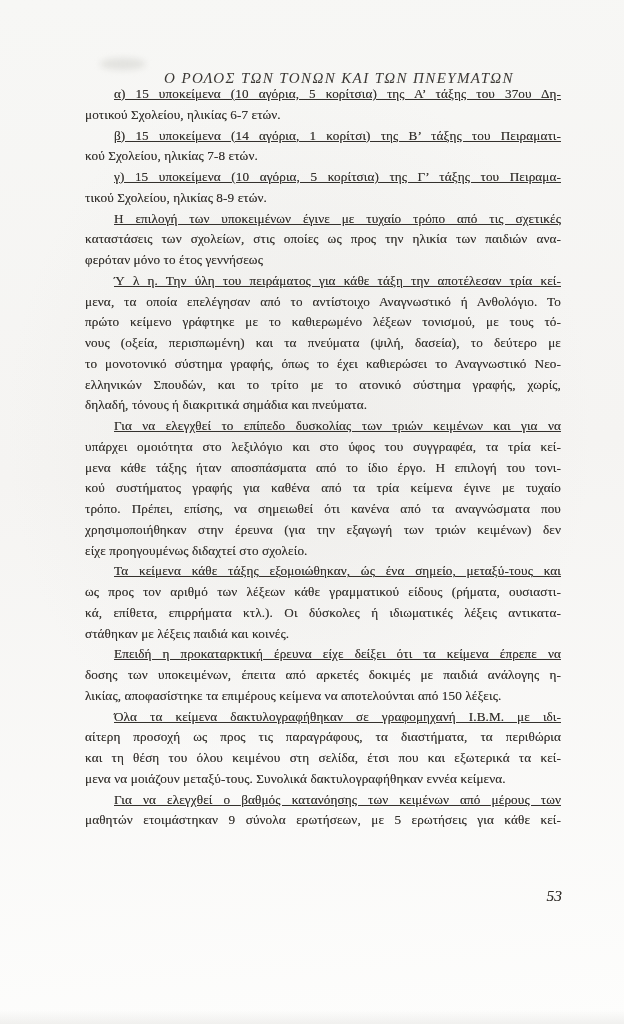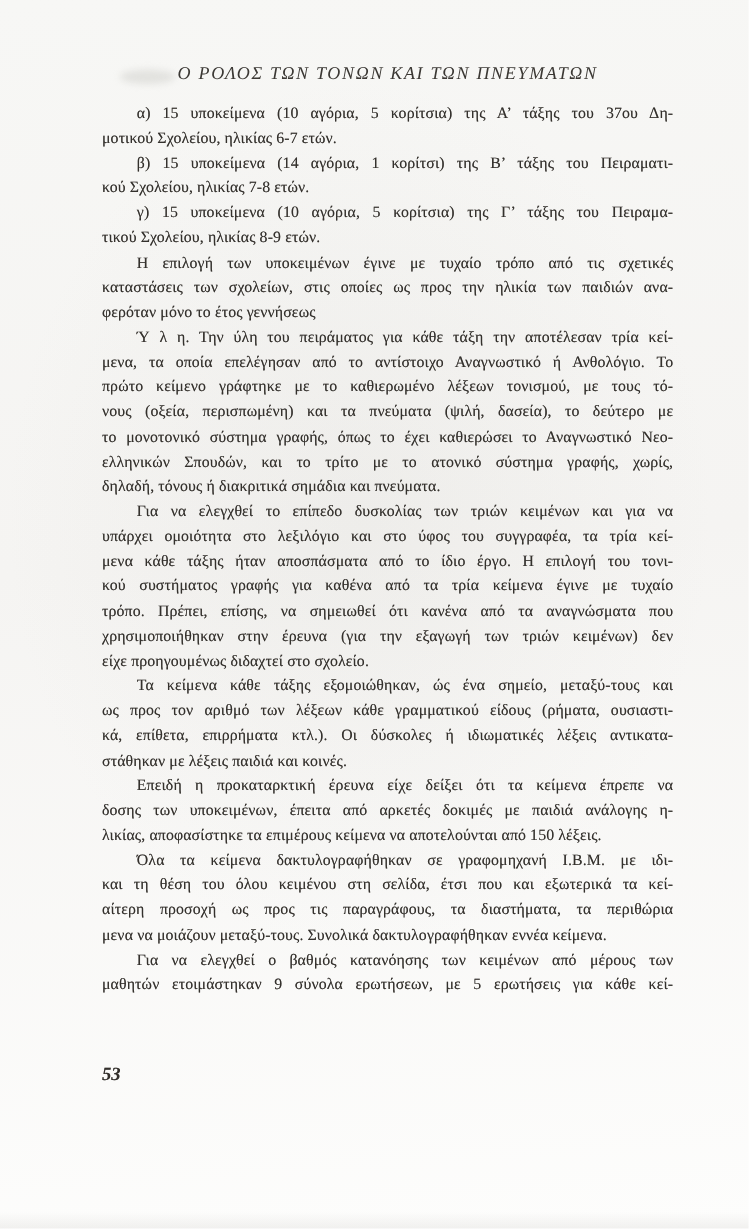--- a/index.html
+++ b/index.html
@@ -23,21 +23,21 @@
     left: 100px; top: 58px;
     width: 46px; height: 12px;
     background: rgba(190,189,184,0.35);
     border-radius: 50%;
     filter: blur(3px);
   }
   .title {
     position: absolute;
     left: 85px; top: 53px;
     width: 476px;
-    margin: 0;
+    margin: 16px;
     font-size: 15px;
     line-height: 19px;
     font-style: italic;
     font-weight: 400;
     letter-spacing: 1.4px;
     text-align: center;
     white-space: nowrap;
     color: #3b3834;
   }
   .text-block {
@@ -49,29 +49,30 @@
     letter-spacing: 0.1px;
     color: #34312d;
     text-shadow: 0 0 0.5px rgba(52,49,45,0.55);
   }
   .para { margin: 0; }
   .line {
     height: 20.75px;
     text-align: justify;
     text-align-last: justify;
   }
-  .line.first { text-indent: 29px; }
+  .line.first { text-indent: 29px; text-decoration: underline; }
   .line.lastline { text-align-last: left; }
   .page-number {
     position: absolute;
     left: 85px; top: 887px;
     width: 477px;
+    text-align: right;
     font-size: 15.5px;
     font-style: italic;
-    font-weight: bold;
+    font-weight: normal;
     color: #332f2b;
     text-shadow: 0 0 0.5px rgba(52,49,45,0.5);
   }
   .bottom-shade {
     position: absolute;
     left: 0; bottom: 0;
     width: 624px; height: 14px;
     background: linear-gradient(to bottom, rgba(215,214,210,0), rgba(203,202,198,0.25));
   }
 </style>
@@ -123,22 +124,22 @@
         <div class="line">κά, επίθετα, επιρρήματα κτλ.). Οι δύσκολες ή ιδιωματικές λέξεις αντικατα-</div>
         <div class="line lastline">στάθηκαν με λέξεις παιδιά και κοινές.</div>
       </div>
       <div class="para">
         <div class="line first">Επειδή η προκαταρκτική έρευνα είχε δείξει ότι τα κείμενα έπρεπε να</div>
         <div class="line">δοσης των υποκειμένων, έπειτα από αρκετές δοκιμές με παιδιά ανάλογης η-</div>
         <div class="line lastline">λικίας, αποφασίστηκε τα επιμέρους κείμενα να αποτελούνται από 150 λέξεις.</div>
       </div>
       <div class="para">
         <div class="line first">Όλα τα κείμενα δακτυλογραφήθηκαν σε γραφομηχανή I.B.M. με ιδι-</div>
+        <div class="line">αίτερη προσοχή ως προς τις παραγράφους, τα διαστήματα, τα περιθώρια</div>
         <div class="line">και τη θέση του όλου κειμένου στη σελίδα, έτσι που και εξωτερικά τα κεί-</div>
-        <div class="line">αίτερη προσοχή ως προς τις παραγράφους, τα διαστήματα, τα περιθώρια</div>
         <div class="line lastline">μενα να μοιάζουν μεταξύ-τους. Συνολικά δακτυλογραφήθηκαν εννέα κείμενα.</div>
       </div>
       <div class="para">
         <div class="line first">Για να ελεγχθεί ο βαθμός κατανόησης των κειμένων από μέρους των</div>
         <div class="line">μαθητών ετοιμάστηκαν 9 σύνολα ερωτήσεων, με 5 ερωτήσεις για κάθε κεί-</div>
       </div>
     </div>
   <div class="page-number">53</div>
   <div class="bottom-shade"></div>
 </div>

